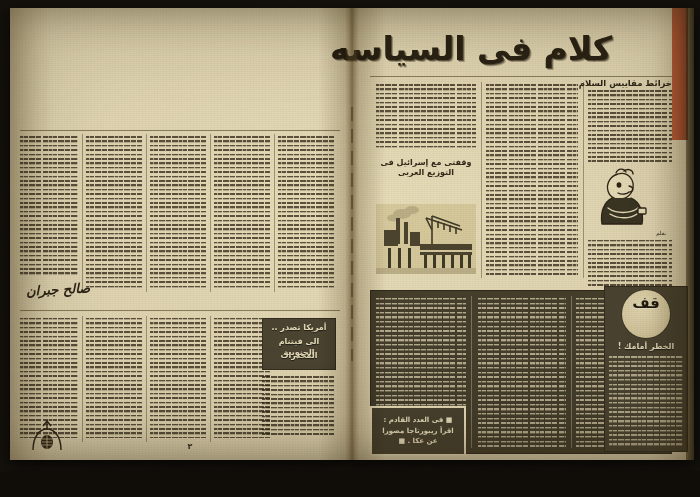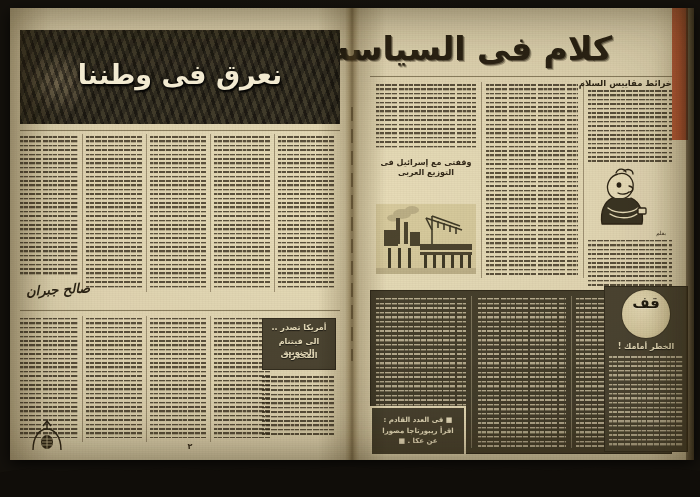--- a/index.html
+++ b/index.html
@@ -498,23 +498,20 @@
       </div>
       <div class="dark-title" style="top:56px; font-size:8px;">الخطر أمامك !</div>
       <div class="ink-col" style="left:5px; top:70px; width:74px; height:90px;">
         <div class="ink-lines on-dark"></div>
       </div>
     </div>
 
     <div class="page page-left">
       <div class="page-pad-l">
 
-        <div class="photo-banner" style="left:0; right:0; top:12px; height:94px;">
-          <div class="banner-script">نعرق فى وطننا</div>
-        </div>
 
         <div class="hr-rule" style="left:0; right:0; top:112px;"></div>
 
         <div class="col-rule" style="left:62px;  top:116px; height:158px;"></div>
         <div class="col-rule" style="left:126px; top:116px; height:158px;"></div>
         <div class="col-rule" style="left:190px; top:116px; height:158px;"></div>
         <div class="col-rule" style="left:254px; top:116px; height:158px;"></div>
 
         <div class="ink-col" style="left:0; top:118px; width:58px; height:140px;">
           <div class="ink-lines tight"></div>

